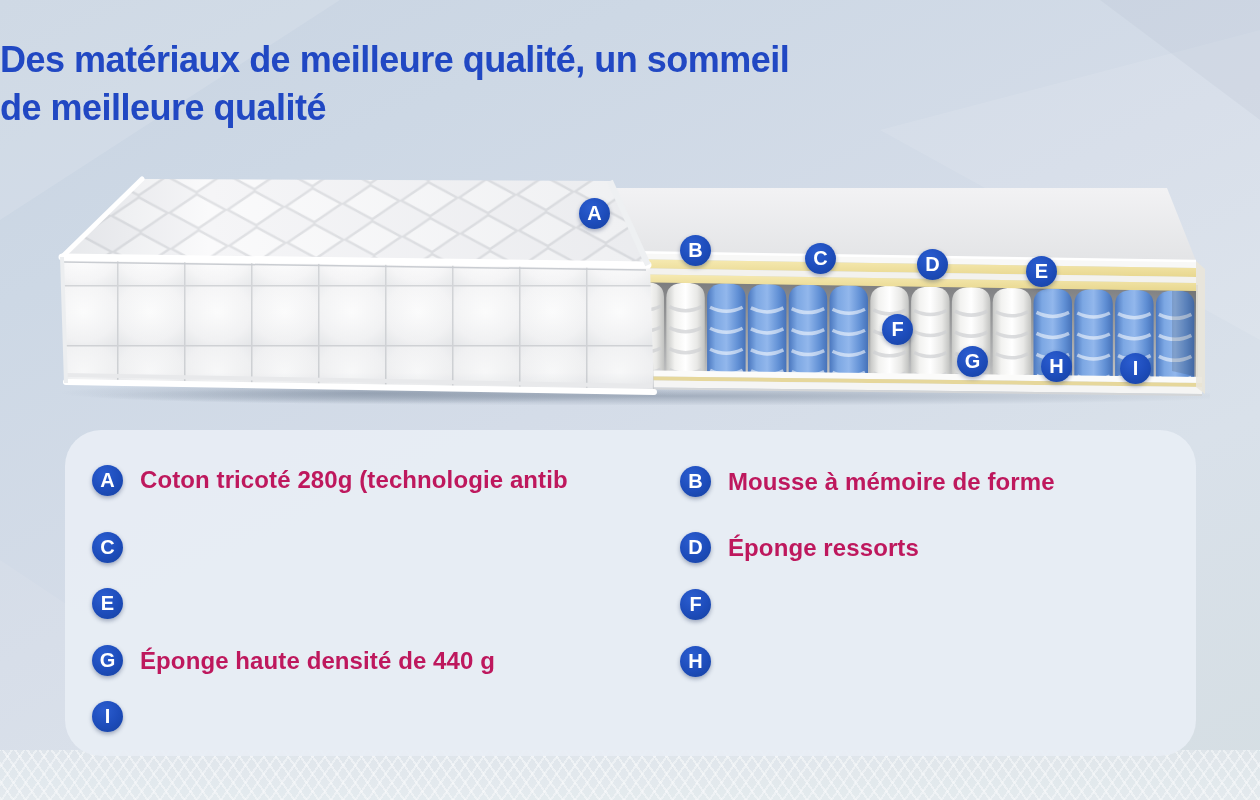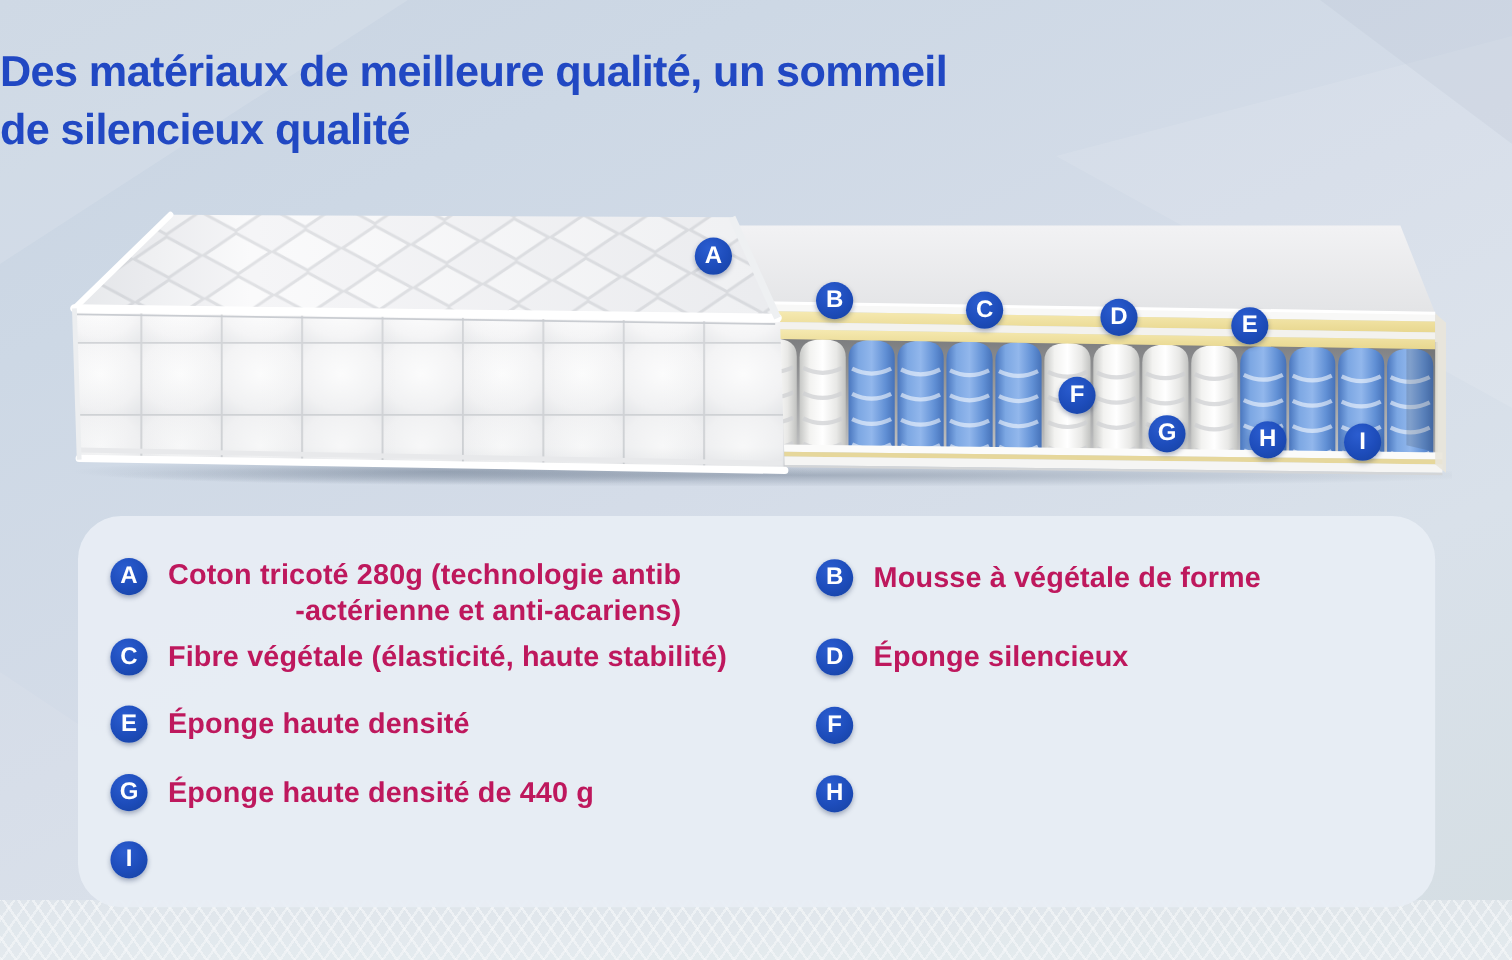--- a/index.html
+++ b/index.html
@@ -36,21 +36,21 @@
   <svg id="bg-decor" width="1260" height="800" viewBox="0 0 1260 800">
     <polygon points="0,0 340,0 0,220" fill="rgba(255,255,255,.12)"></polygon>
     <polygon points="1260,30 1260,340 880,130" fill="rgba(255,255,255,.10)"></polygon>
     <polygon points="0,560 0,760 300,760" fill="rgba(255,255,255,.08)"></polygon>
     <polygon points="1100,0 1260,0 1260,120" fill="rgba(175,190,205,.18)"></polygon>
   </svg>
   <div class="bottom-mesh"></div>
 
   <div class="title">
     <div>Des matériaux de meilleure qualité, un sommeil</div>
-    <div>de silencieux qualité</div>
+    <div>de meilleure qualité</div>
   </div>
 
   <svg class="illustration" width="1160" height="240" viewBox="0 0 1160 240">
     <defs>
       <linearGradient id="gTop" x1="0" y1="0" x2="0" y2="1">
         <stop offset="0" stop-color="#f2f2f4"></stop>
           <stop offset="1" stop-color="#e3e4e6"></stop>
       </linearGradient>
       <linearGradient id="gYel" x1="0" y1="0" x2="0" y2="1">
         <stop offset="0" stop-color="#f6eab2"></stop>
@@ -221,46 +221,43 @@
   <div class="badge diagram-badge" style="left:957px;top:346px;">G</div>
   <div class="badge diagram-badge" style="left:1041px;top:351px;">H</div>
   <div class="badge diagram-badge" style="left:1120px;top:353px;">I</div>
 
   <div class="legend-panel">
 
     <div class="legend-row two-line" style="left:27px;top:35px;">
       <span class="badge">A</span>
       <div class="legend-text">
         <div>Coton tricoté 280g (technologie antib</div>
-        <div>-actérienne et anti-acariens)</div>
       </div>
     </div>
     <div class="legend-row" style="left:27px;top:102px;">
       <span class="badge">C</span>
-      <div class="legend-text">Fibre végétale (élasticité, haute stabilité)</div>
     </div>
     <div class="legend-row" style="left:27px;top:158px;">
       <span class="badge">E</span>
-      <div class="legend-text">Éponge haute densité</div>
     </div>
     <div class="legend-row" style="left:27px;top:215px;">
       <span class="badge">G</span>
       <div class="legend-text">Éponge haute densité de 440 g</div>
     </div>
     <div class="legend-row" style="left:27px;top:271px;">
       <span class="badge">I</span>
     </div>
 
     <div class="legend-row" style="left:615px;top:36px;">
       <span class="badge">B</span>
-      <div class="legend-text">Mousse à végétale de forme</div>
+      <div class="legend-text">Mousse à mémoire de forme</div>
     </div>
     <div class="legend-row" style="left:615px;top:102px;">
       <span class="badge">D</span>
-      <div class="legend-text">Éponge silencieux</div>
+      <div class="legend-text">Éponge ressorts</div>
     </div>
     <div class="legend-row" style="left:615px;top:159px;">
       <span class="badge">F</span>
     </div>
     <div class="legend-row" style="left:615px;top:216px;">
       <span class="badge">H</span>
     </div>
 
   </div>
 </div>

